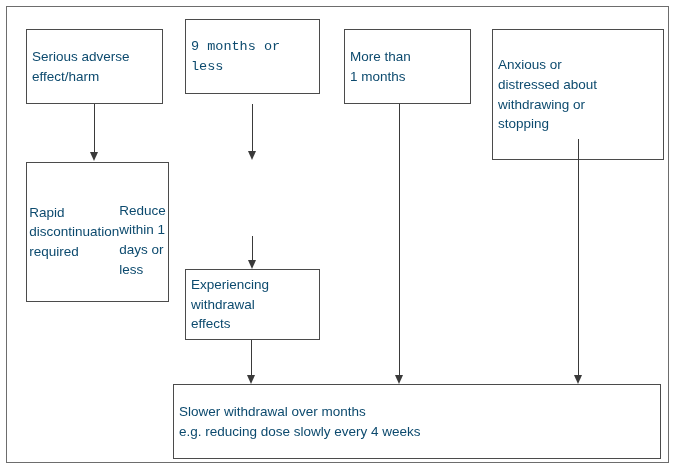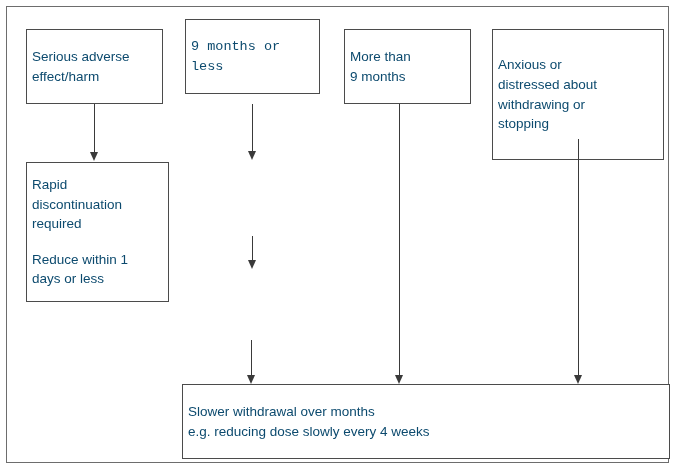--- a/index.html
+++ b/index.html
@@ -46,24 +46,24 @@
     display: block;
     width: 100%;
     white-space: pre-line;
   }
   
   #node-serious-adverse   { left: 19px;  top: 22px;  width: 137px; height: 75px; }
   #node-nine-months-less  { left: 178px; top: 12px;  width: 135px; height: 75px; font-family: Liberation Mono, monospace; }
   #node-more-than-nine    { left: 337px; top: 22px;  width: 127px; height: 75px; }
   #node-anxious-distressed{ left: 485px; top: 22px;  width: 172px; height: 131px; }
   #node-rapid-discont     { left: 19px;  top: 155px; width: 143px; height: 140px;
-                            flex-direction: column; justify-content: center; }
+                            flex-direction: row; justify-content: center; }
   #node-reducing-over     { left: 178px; top: 154px; width: 135px; height: 75px; }
   #node-experiencing      { left: 178px; top: 262px; width: 135px; height: 71px; }
-  #node-slower-withdrawal { left: 175px; top: 377px; width: 488px; height: 75px; }
+  #node-slower-withdrawal { left: 166px; top: 377px; width: 488px; height: 75px; }
 
   #node-rapid-discont .txt + .txt { margin-top: 16px; }
 
   
   .conn {
     position: absolute;
   }
   .conn .shaft {
     position: absolute;
     left: 0;
@@ -116,39 +116,44 @@
 effect/harm</span>
     </div>
 
     <div class="node" id="node-nine-months-less">
       <span class="txt">9 months or
 less</span>
     </div>
 
     <div class="node" id="node-more-than-nine">
       <span class="txt">More than
-9 months</span>
+1 months</span>
     </div>
 
     <div class="node" id="node-anxious-distressed">
       <span class="txt">Anxious or
 distressed about
 withdrawing or
 stopping</span>
     </div>
 
     <div class="node" id="node-rapid-discont">
       <span class="txt">Rapid
 discontinuation
 required</span>
       <span class="txt">Reduce within 1
 days or less</span>
     </div>
 
 
+    <div class="node" id="node-experiencing">
+      <span class="txt">Experiencing
+withdrawal
+effects</span>
+    </div>
 
     <div class="node" id="node-slower-withdrawal">
       <span class="txt">Slower withdrawal over months
 e.g. reducing dose slowly every 4 weeks</span>
     </div>
 
     <div class="conn" id="arrow-serious-to-rapid">
       <div class="shaft"></div>
       <div class="head"></div>
     </div>

